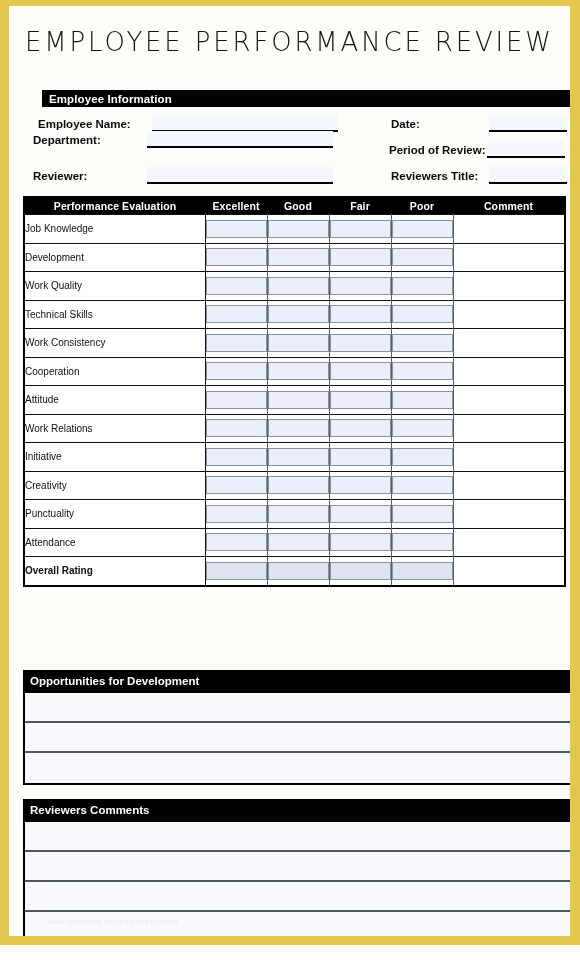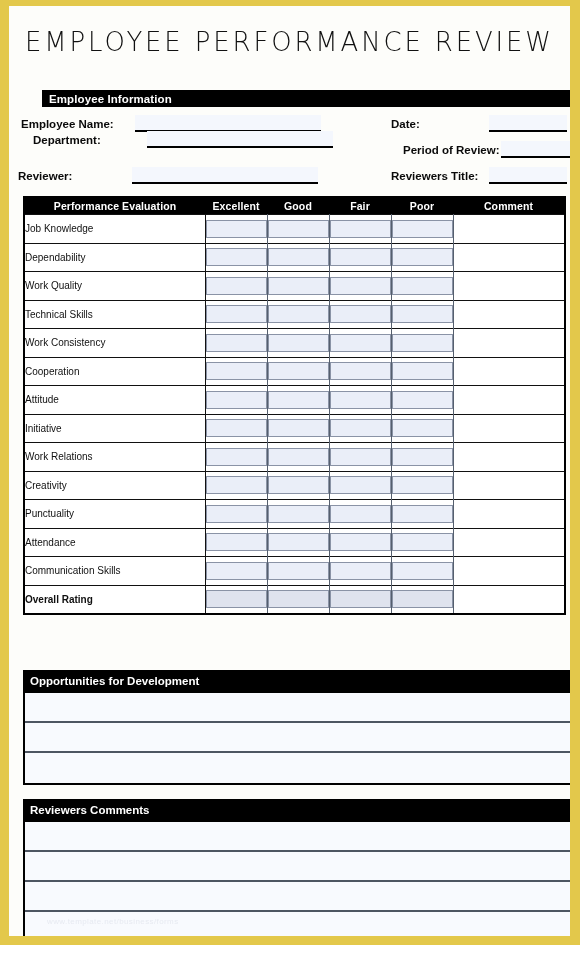--- a/index.html
+++ b/index.html
@@ -202,38 +202,38 @@
 
 <div id="page-frame">
   <div id="page-sheet">
 
     <div class="doc-title">EMPLOYEE  PERFORMANCE  REVIEW</div>
 
     <div class="bar" id="emp-info-bar">
       <span>Employee Information</span>
     </div>
 
-    <div class="field-row" style="left:12px; top:110px; width:300px;text-align:right;">
+    <div class="field-row" style="left:29px; top:110px; width:300px;text-align:right;">
       <span class="field-label">Employee Name:</span>
       <span class="field-line" style="left:114px; width:186px;"></span>
     </div>
     <div class="field-row" style="left:24px; top:126px; width:300px;">
       <span class="field-label">Department:</span>
       <span class="field-line" style="left:114px; width:186px;"></span>
     </div>
-    <div class="field-row" style="left:9px; top:162px; width:300px;padding-left:20px;">
+    <div class="field-row" style="left:24px; top:162px; width:300px;padding-left:20px;">
       <span class="field-label">Reviewer:</span>
       <span class="field-line" style="left:114px; width:186px;"></span>
     </div>
 
     <div class="field-row" style="left:382px; top:110px; width:176px;">
       <span class="field-label">Date:</span>
       <span class="field-line" style="left:98px; width:78px;"></span>
     </div>
-    <div class="field-row" style="left:394px; top:136px; width:176px;">
+    <div class="field-row" style="left:380px; top:136px; width:176px;">
       <span class="field-label">Period of Review:</span>
       <span class="field-line" style="left:98px; width:78px;"></span>
     </div>
     <div class="field-row" style="left:382px; top:162px; width:176px;">
       <span class="field-label">Reviewers Title:</span>
       <span class="field-line" style="left:98px; width:78px;"></span>
     </div>
 
     <div id="eval-table">
       <table>
@@ -266,21 +266,21 @@
               </td>
               <td class="rate-cell">
                 <div class="chk"></div>
               </td>
               <td class="rate-cell">
                 <div class="chk"></div>
               </td>
               <td class="rate-cell last comment-cell"></td>
             </tr>
             <tr>
-              <td class="crit-cell">Dependability</td>
+              <td class="crit-cell">Development</td>
               <td class="rate-cell">
                 <div class="chk"></div>
               </td>
               <td class="rate-cell">
                 <div class="chk"></div>
               </td>
               <td class="rate-cell">
                 <div class="chk"></div>
               </td>
               <td class="rate-cell">
@@ -362,52 +362,52 @@
               </td>
               <td class="rate-cell">
                 <div class="chk"></div>
               </td>
               <td class="rate-cell">
                 <div class="chk"></div>
               </td>
               <td class="rate-cell last comment-cell"></td>
             </tr>
             <tr>
+              <td class="crit-cell">Work Relations</td>
+              <td class="rate-cell">
+                <div class="chk"></div>
+              </td>
+              <td class="rate-cell">
+                <div class="chk"></div>
+              </td>
+              <td class="rate-cell">
+                <div class="chk"></div>
+              </td>
+              <td class="rate-cell">
+                <div class="chk"></div>
+              </td>
+              <td class="rate-cell last comment-cell"></td>
+            </tr>
+            <tr>
               <td class="crit-cell">Initiative</td>
               <td class="rate-cell">
                 <div class="chk"></div>
               </td>
               <td class="rate-cell">
                 <div class="chk"></div>
               </td>
               <td class="rate-cell">
                 <div class="chk"></div>
               </td>
               <td class="rate-cell">
                 <div class="chk"></div>
               </td>
               <td class="rate-cell last comment-cell"></td>
             </tr>
             <tr>
-              <td class="crit-cell">Work Relations</td>
-              <td class="rate-cell">
-                <div class="chk"></div>
-              </td>
-              <td class="rate-cell">
-                <div class="chk"></div>
-              </td>
-              <td class="rate-cell">
-                <div class="chk"></div>
-              </td>
-              <td class="rate-cell">
-                <div class="chk"></div>
-              </td>
-              <td class="rate-cell last comment-cell"></td>
-            </tr>
-            <tr>
               <td class="crit-cell">Creativity</td>
               <td class="rate-cell">
                 <div class="chk"></div>
               </td>
               <td class="rate-cell">
                 <div class="chk"></div>
               </td>
               <td class="rate-cell">
                 <div class="chk"></div>
               </td>
@@ -427,36 +427,20 @@
               <td class="rate-cell">
                 <div class="chk"></div>
               </td>
               <td class="rate-cell">
                 <div class="chk"></div>
               </td>
               <td class="rate-cell last comment-cell"></td>
             </tr>
             <tr>
               <td class="crit-cell">Attendance</td>
-              <td class="rate-cell">
-                <div class="chk"></div>
-              </td>
-              <td class="rate-cell">
-                <div class="chk"></div>
-              </td>
-              <td class="rate-cell">
-                <div class="chk"></div>
-              </td>
-              <td class="rate-cell">
-                <div class="chk"></div>
-              </td>
-              <td class="rate-cell last comment-cell"></td>
-            </tr>
-            <tr>
-              <td class="crit-cell">Communication Skills</td>
               <td class="rate-cell">
                 <div class="chk"></div>
               </td>
               <td class="rate-cell">
                 <div class="chk"></div>
               </td>
               <td class="rate-cell">
                 <div class="chk"></div>
               </td>
               <td class="rate-cell">

